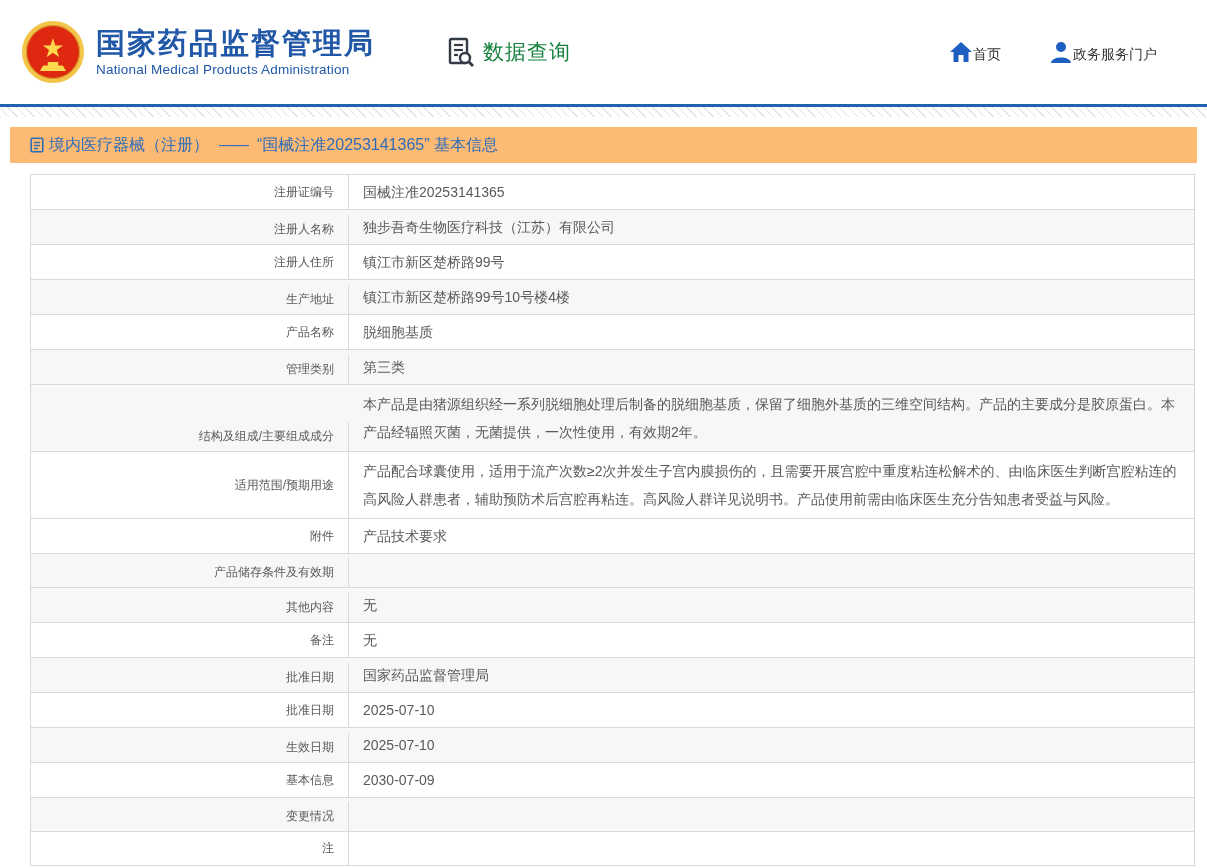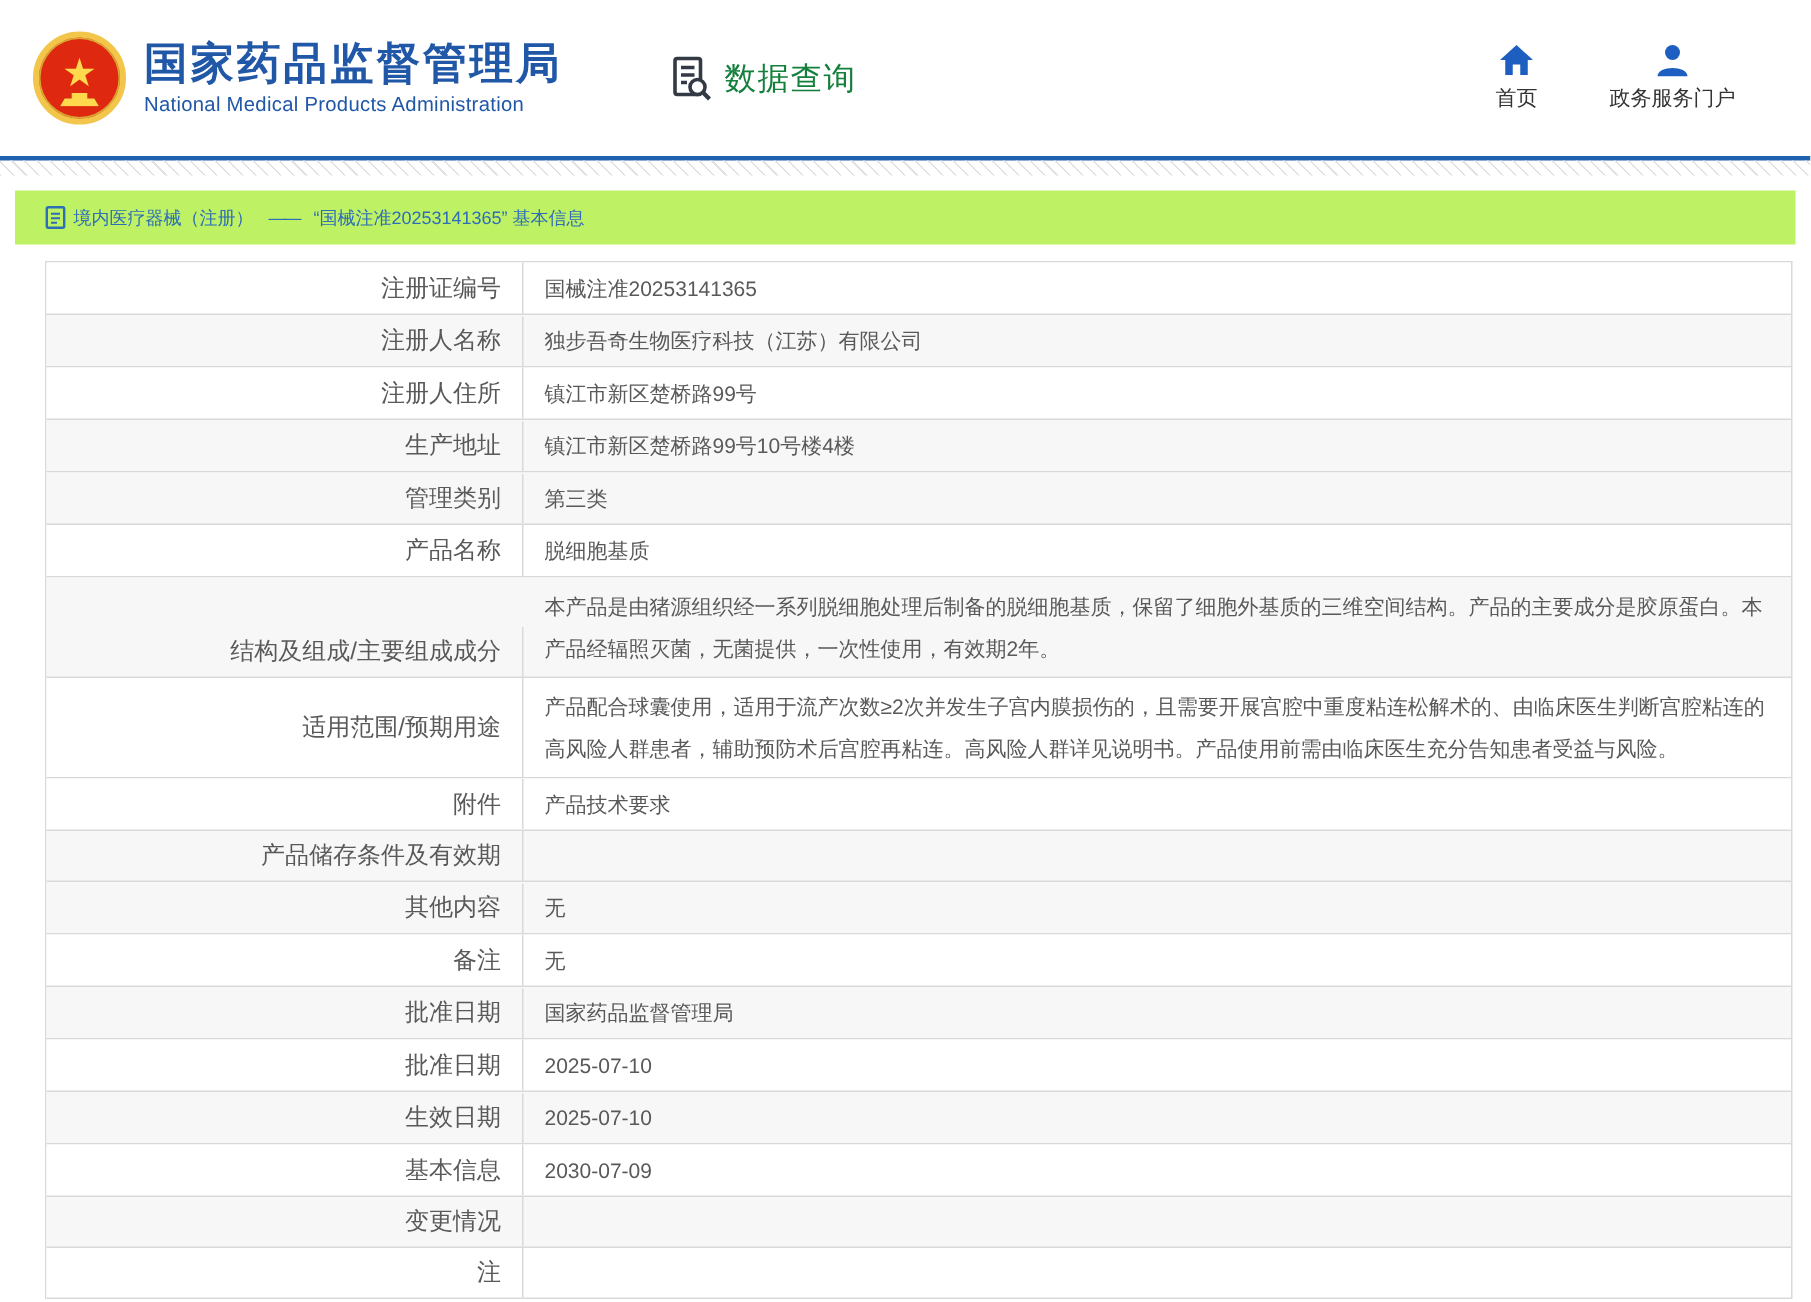--- a/index.html
+++ b/index.html
@@ -15,40 +15,40 @@
                   clip-path:polygon(0 100%,100% 100%,88% 40%,70% 40%,70% 0,30% 0,30% 40%,12% 40%); }
   .title-block { margin-left:12px; }
   .title-zh { color:#2057a7; font-size:29px; font-weight:700; letter-spacing:2px; line-height:1.15; }
   .title-en { color:#2057a7; font-size:13.5px; margin-top:1px; letter-spacing:.2px; }
 
   .search-title { display:flex; align-items:center; margin-left:70px; color:#15803d; }
   .search-title svg { display:block; }
   .search-title .txt { font-size:21px; margin-left:6px; letter-spacing:1px; }
 
   .top-nav { margin-left:auto; display:flex; align-items:center; gap:48px; padding-right:28px; }
-  .nav-item { display:flex; flex-direction:column; align-items:center; cursor:pointer; }
+  .nav-item { display:flex; flex-direction:row; align-items:center; cursor:pointer; }
   .nav-item svg { display:block; }
   .nav-item .lbl { margin-top:6px; font-size:14px; color:#333; white-space:nowrap; }
 
   
   .blue-line { height:3px; background:#1e62b0; }
   .hatch { height:10px; background:repeating-linear-gradient(45deg,#e2e2e2 0 1px,transparent 1px 6px); }
 
   
-  .breadcrumb { margin:10px 10px 0 10px; background:#bef264; height:36px; display:flex; align-items:center;
-                padding:0 20px; color:#2e6db8; font-size:12px; }
+  .breadcrumb { margin:10px 10px 0 10px; background:#fdba74; height:36px; display:flex; align-items:center;
+                padding:0 20px; color:#2e6db8; font-size:16px; }
   .breadcrumb svg { display:block; margin-right:5px; }
   .breadcrumb .sep { margin:0 10px; letter-spacing:-2px; }
   .breadcrumb a { color:#2e6db8; text-decoration:none; }
 
   
   .table-wrap { margin:11px 12px 0 30px; width:1165px; border:1px solid #d9d9d9; border-bottom:none; }
   .trow { display:flex; min-height:34px; border-bottom:1px solid #d9d9d9; background:#fff; }
   .trow.alt { background:#f7f7f7;align-items:flex-end; }
-  .tlabel { width:318px; flex:0 0 auto; text-align:right; padding:6px 14px 6px 6px; color:#595959; font-size:16px;
+  .tlabel { width:318px; flex:0 0 auto; text-align:right; padding:6px 14px 6px 6px; color:#595959; font-size:12px;
             border-right:1px solid #d9d9d9; display:flex; justify-content:flex-end; align-items:center; }
   .tvalue { flex:1; padding:6px 14px; color:#595959; font-size:14px; line-height:22px; display:flex; align-items:center; }
   .tvalue.long { line-height:28px; padding-top:5px; padding-bottom:5px; }
 </style>
 </head>
 <body>
 
 <div class="header">
   <div class="emblem">
     <span class="star">★</span>
@@ -121,27 +121,27 @@
       <div class="tvalue">独步吾奇生物医疗科技（江苏）有限公司</div>
     </div>
     <div class="trow">
       <div class="tlabel">注册人住所</div>
       <div class="tvalue">镇江市新区楚桥路99号</div>
     </div>
     <div class="trow alt">
       <div class="tlabel">生产地址</div>
       <div class="tvalue">镇江市新区楚桥路99号10号楼4楼</div>
     </div>
+    <div class="trow">
+      <div class="tlabel">产品名称</div>
+      <div class="tvalue">脱细胞基质</div>
+    </div>
     <div class="trow alt">
       <div class="tlabel">管理类别</div>
       <div class="tvalue">第三类</div>
-    </div>
-    <div class="trow">
-      <div class="tlabel">产品名称</div>
-      <div class="tvalue">脱细胞基质</div>
     </div>
     <div class="trow alt">
       <div class="tlabel">结构及组成/主要组成成分</div>
       <div class="tvalue long">本产品是由猪源组织经一系列脱细胞处理后制备的脱细胞基质，保留了细胞外基质的三维空间结构。产品的主要成分是胶原蛋白。本产品经辐照灭菌，无菌提供，一次性使用，有效期2年。</div>
     </div>
     <div class="trow">
       <div class="tlabel">适用范围/预期用途</div>
       <div class="tvalue long">产品配合球囊使用，适用于流产次数≥2次并发生子宫内膜损伤的，且需要开展宫腔中重度粘连松解术的、由临床医生判断宫腔粘连的高风险人群患者，辅助预防术后宫腔再粘连。高风险人群详见说明书。产品使用前需由临床医生充分告知患者受益与风险。</div>
     </div>
     <div class="trow">

